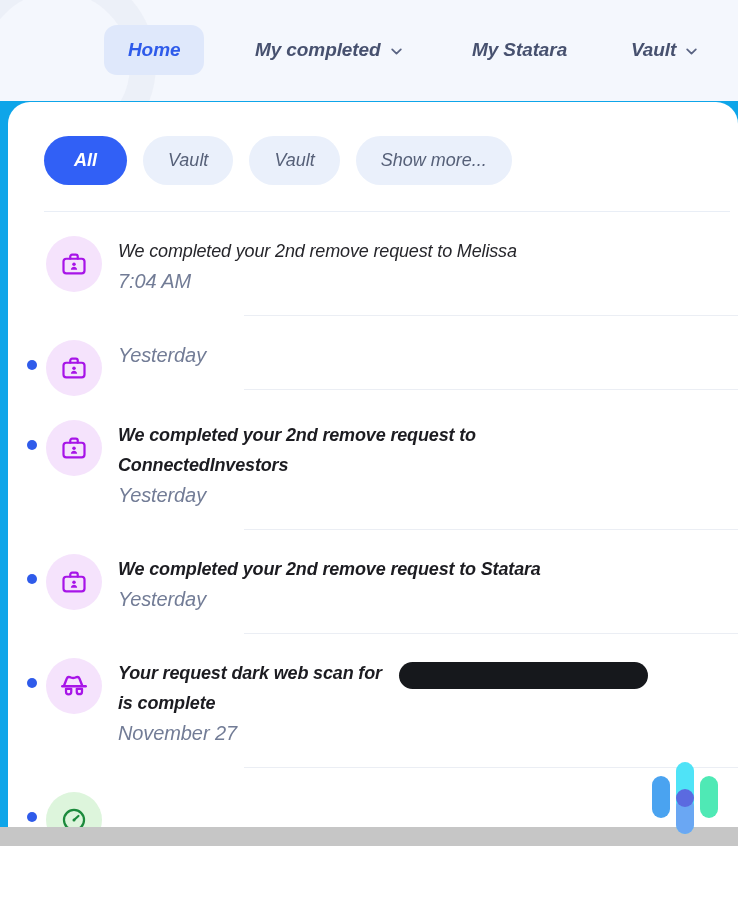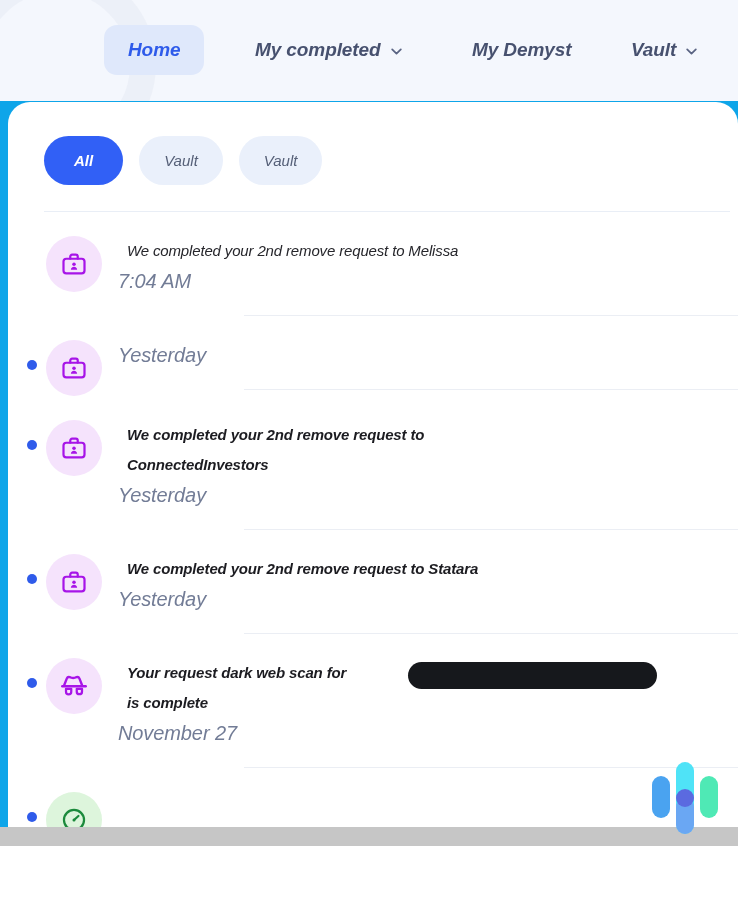--- a/index.html
+++ b/index.html
@@ -96,21 +96,21 @@
     gap: 16px;
     align-items: center;
   }
   .pill {
     height: 49px;
     border-radius: 25px;
     display: flex;
     align-items: center;
     justify-content: flex-start;
     padding: 0 25px;
-    font-size: 15px;
+    font-size: 18px;
     font-weight: 700;
     color: #4c5570;
     background: #eaf0fb;
     cursor: pointer;
     white-space: nowrap;
   }
   .pill.active {
     background: #3160f6;
     color: #ffffff;
     padding: 0 30px;
@@ -177,28 +177,27 @@
   }
   .ic-circle.green { background: #ddf5dc; }
   .ic-circle svg { display: block; }
 
   .body-cell {
     flex: 1 1 auto;
     padding-top: 24px;
     min-width: 0;
   }
   .row-title {
-    font-size: 15px;
+    font-size: 18px;
     line-height: 30px;
     color: #1c1c21;
     letter-spacing: -0.15px;
     max-width: 540px;
     font-weight: 700;
     position: relative;
-    margin-left: 9px;
   }
   .row-title.read { font-weight: 400; color: #26262b; }
   .row-time {
     margin-top: 4px;
     font-size: 20px;
     line-height: 22px;
     color: #727c96;
     letter-spacing: -0.1px;
   }
   .row-sep {
@@ -266,21 +265,21 @@
       <div class="nav-item nav-pos-protection">
         <span>My completed</span>
         <span class="chev">
           <svg width="13" height="13" viewBox="0 0 12 12" fill="none">
             <path d="M2 4 L6 8 L10 4" stroke="#5a6483" stroke-width="1.6" stroke-linecap="round" stroke-linejoin="round"></path>
           </svg>
         </span>
       </div>
 
       <div class="nav-item nav-pos-family">
-        <span>My Demyst</span>
+        <span>My Statara</span>
       </div>
 
       <div class="nav-item nav-pos-vault">
         <span>Vault</span>
         <span class="chev">
           <svg width="13" height="13" viewBox="0 0 12 12" fill="none">
             <path d="M2 4 L6 8 L10 4" stroke="#5a6483" stroke-width="1.6" stroke-linecap="round" stroke-linejoin="round"></path>
           </svg>
         </span>
       </div>
@@ -293,20 +292,23 @@
     <div class="filters">
       <div class="pill active">
         <span>All</span>
       </div>
       <div class="pill muted">
         <span>Vault</span>
       </div>
       <div class="pill muted">
         <span>Vault</span>
       </div>
+      <div class="pill muted">
+        <span>Show more...</span>
+      </div>
     </div>
 
     <div class="top-divider"></div>
 
     <div class="list">
 
       <div class="row">
         <div class="row-inner">
           <div class="dot-cell">
             <span class="dot hidden"></span>

